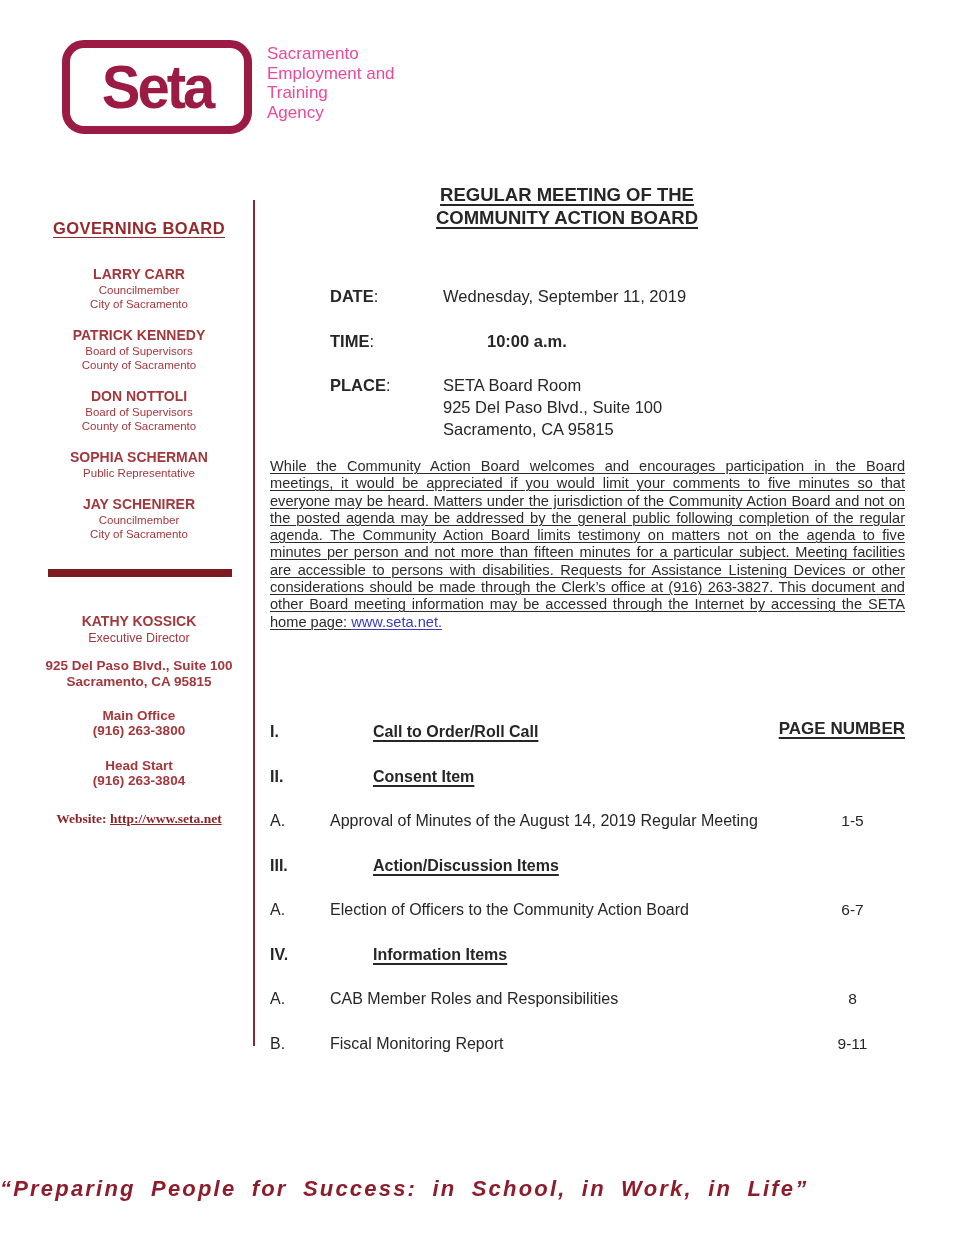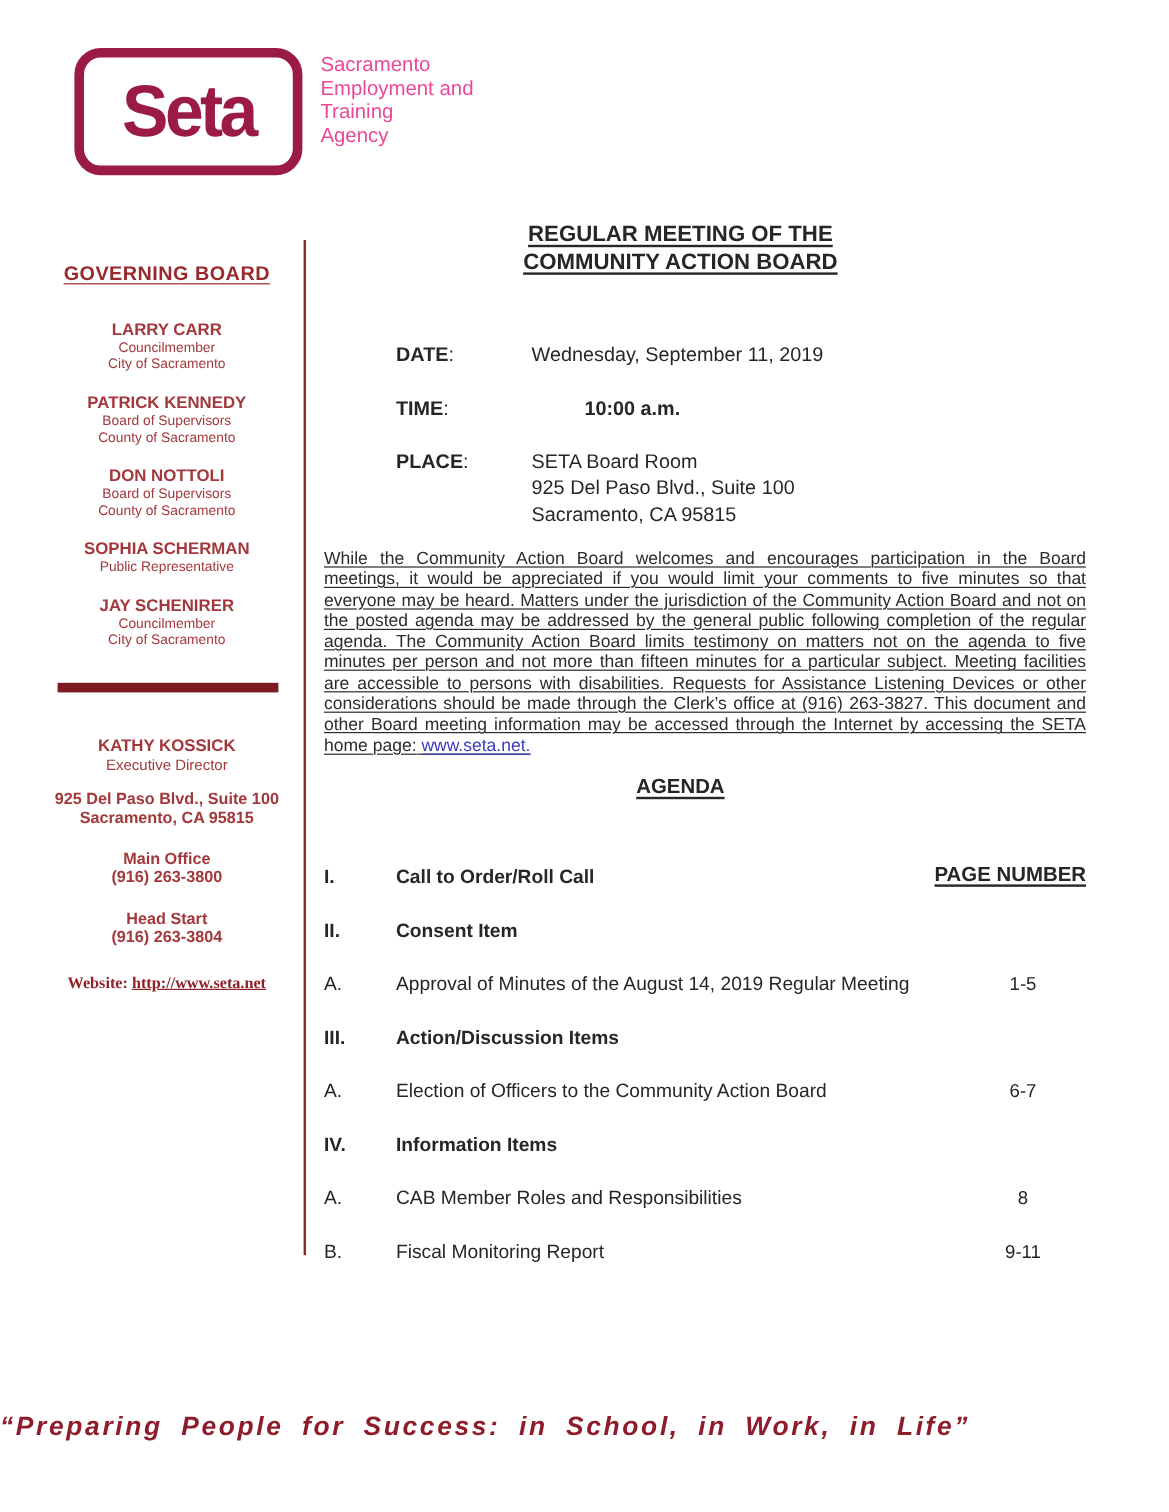--- a/index.html
+++ b/index.html
@@ -8,21 +8,21 @@
     width: 974px; height: 1260px;
     position: relative;
     font-family: "Liberation Sans", sans-serif;
     color: #262626;
     overflow: hidden;
   }
 
   
   .logo-box {
     position: absolute; left: 62px; top: 40px;
-    width: 190px; height: 106px;
+    width: 190px; height: 94px;
     border: 8px solid #9B1B45;
     border-radius: 22px;
     display: flex; align-items: center; justify-content: center;
   }
   .logo-text {
     font-size: 58px; font-weight: bold; letter-spacing: -3px;
     color: #9B1B45; line-height: 1;
     transform: scaleY(1.05);
   }
   .agency-name {
@@ -110,21 +110,21 @@
     text-decoration: underline; text-decoration-thickness: 2px; text-underline-offset: 3px;
   }
 
   .agenda-list { position: absolute; top: 722px; width: 635px; }
   .arow { display: flex; margin-bottom: 24px; font-size: 16px; line-height: 20.5px; }
   .acol-num { width: 60px; flex: none; font-weight: bold; }
   .acol-num.letter { font-weight: normal; }
   .acol-text { width: 470px; flex: none; }
   .acol-text.section {
     font-weight: bold;
-    text-decoration-thickness: 2px; text-underline-offset: 3px;
+    text-decoration: underline; text-decoration-thickness: 2px; text-underline-offset: 3px; margin-left: 43px;
   }
   .acol-pages { width: 105px; flex: none; text-align: center; font-size: 15.5px; }
   .bullet-line { margin-left: 16px; }
   .bullet-dot { display: inline-block; margin-right: 10px; }
 
   
   .footer-quote {
     position: absolute; top: 1176px; left: 0; width: 974px;
     text-align: left;
     font-size: 22px; font-weight: bold; font-style: italic;
@@ -224,23 +224,20 @@
       <span>925 Del Paso Blvd., Suite 100</span>
       <span>Sacramento, CA  95815</span>
     </span>
   </div>
 
   <div class="notice">
     <span>While the Community Action Board welcomes and encourages participation in the Board meetings, it would be appreciated if you would limit your comments to five minutes so that everyone may be heard.  Matters under the jurisdiction of the Community Action Board and not on the posted agenda may be addressed by the general public following completion of the regular agenda.  The Community Action Board limits testimony on matters not on the agenda to five minutes per person and not more than fifteen minutes for a particular subject.  Meeting facilities are accessible to persons with disabilities.  Requests for Assistance Listening Devices or other considerations should be made through the Clerk’s office at (916) 263-3827.  This document and other Board meeting information may be accessed through the Internet by accessing the SETA home page:</span>
     <a href="#">www.seta.net.</a>
   </div>
 
-  <div class="agenda-head">
-    <span>AGENDA</span>
-  </div>
   <div class="pagenum-head">
     <span>PAGE NUMBER</span>
   </div>
 
   <div class="agenda-list">
 
     <div class="arow">
       <span class="acol-num">I.</span>
       <span class="acol-text section">Call to Order/Roll Call</span>
       <span class="acol-pages"></span>

